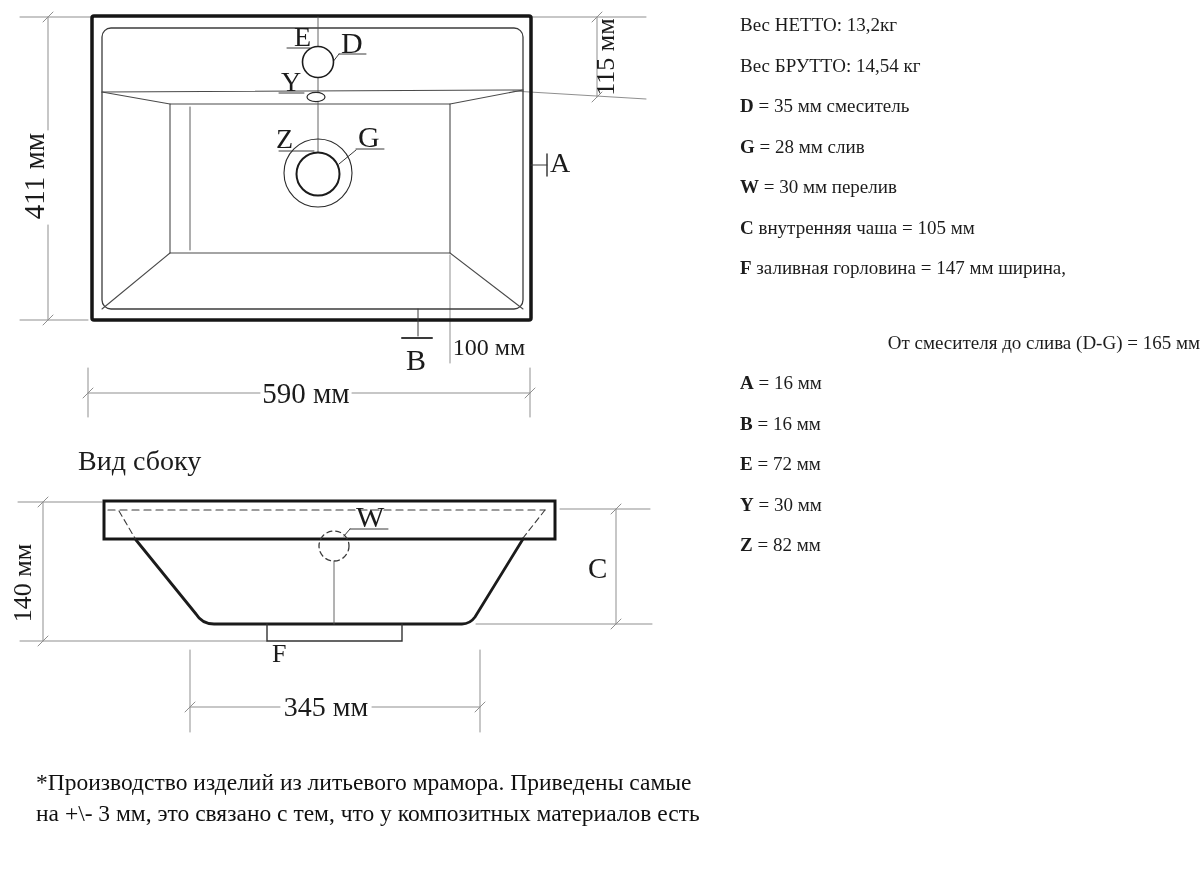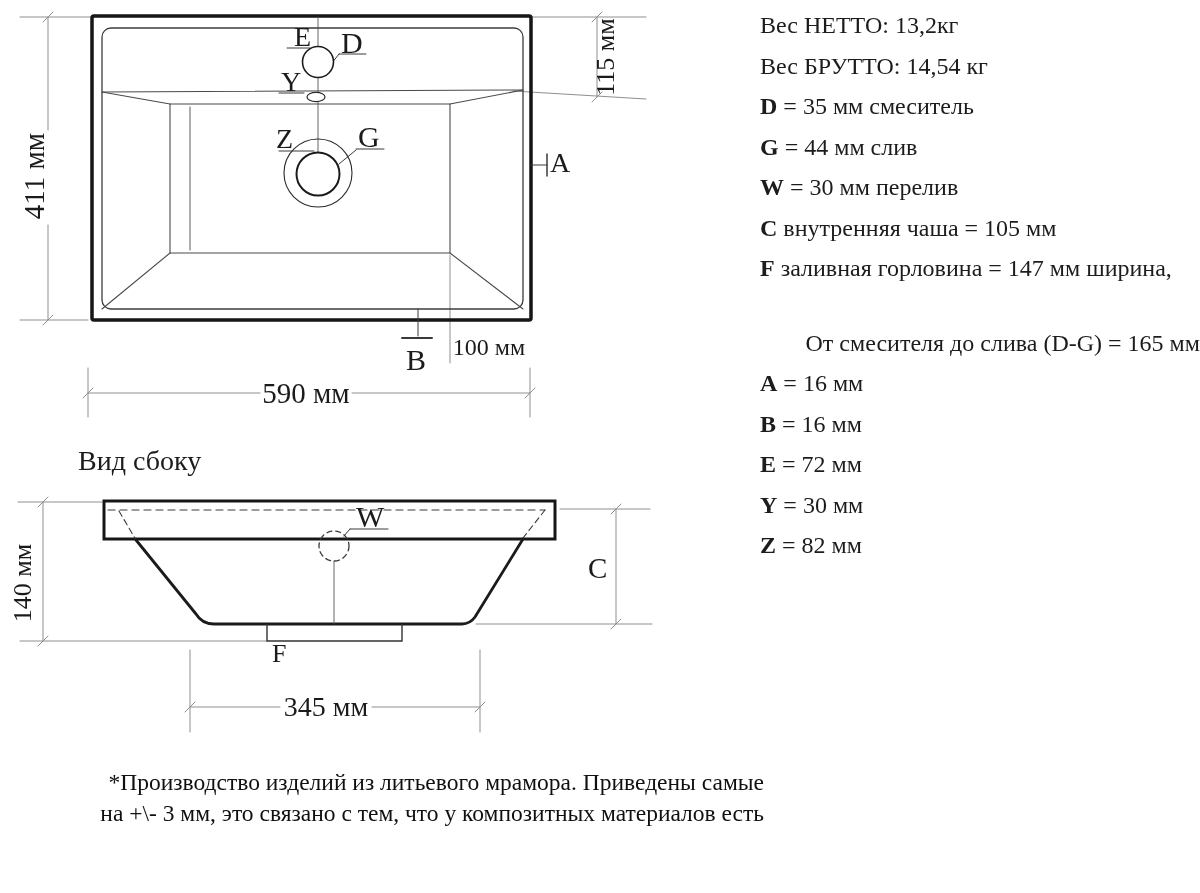--- a/index.html
+++ b/index.html
@@ -1,23 +1,23 @@
 <!DOCTYPE html>
 <html><head>
 <meta charset="utf-8">
 <style>
   html,body{margin:0;padding:0;background:#ffffff;}
   #sheet{position:relative;width:1200px;height:893px;background:#ffffff;overflow:hidden;
          font-family:"Liberation Serif", serif;color:#1b1b1b;}
   svg text{font-family:"Liberation Serif", serif;fill:#1b1b1b;}
   .spec-block{position:absolute;left:740px;top:5px;width:460px;}
-  .spec-line{height:40.5px;line-height:40.5px;font-size:24px;white-space:pre;color:#1c1c1c;margin-left:20px;}
+  .spec-line{height:40.5px;line-height:40.5px;font-size:19px;white-space:pre;color:#1c1c1c;}
   .spec-line .b{font-weight:bold;}
   .spec-line.gap{margin-top:34px;text-align:right;}
-  .note-block{position:absolute;left:24px;top:767px;width:740px;text-align:right;}
+  .note-block{position:absolute;left:36px;top:767px;width:740px;}
   .note-line{height:31px;line-height:31px;font-size:23.5px;white-space:pre;color:#101010;}
 </style>
 </head>
 <body>
 
 <div id="sheet">
 
   
   <svg width="700" height="750" viewBox="0 0 700 750" fill="none" stroke-linecap="round">
 
@@ -118,21 +118,21 @@
       <text transform="translate(31,583) rotate(-90)" font-size="26" text-anchor="middle">140 мм</text>
       <text x="326" y="716" font-size="28" text-anchor="middle">345 мм</text>
     </g>
   </svg>
 
   
   <div class="spec-block">
     <div class="spec-line"><span class="b"></span><span>Вес НЕТТО: 13,2кг</span></div>
     <div class="spec-line"><span class="b"></span><span>Вес БРУТТО: 14,54 кг</span></div>
     <div class="spec-line"><span class="b">D</span><span> = 35 мм смеситель</span></div>
-    <div class="spec-line"><span class="b">G</span><span> = 44 мм слив</span></div>
+    <div class="spec-line"><span class="b">G</span><span> = 28 мм слив</span></div>
     <div class="spec-line"><span class="b">W</span><span> = 30 мм перелив</span></div>
     <div class="spec-line"><span class="b">C</span><span> внутренняя чаша = 105 мм</span></div>
     <div class="spec-line"><span class="b">F</span><span> заливная горловина = 147 мм ширина,</span></div>
     <div class="spec-line gap"><span class="b"></span><span>От смесителя до слива (D-G) = 165 мм</span></div>
     <div class="spec-line"><span class="b">A</span><span> = 16 мм</span></div>
     <div class="spec-line"><span class="b">B</span><span> = 16 мм</span></div>
     <div class="spec-line"><span class="b">E</span><span> = 72 мм</span></div>
     <div class="spec-line"><span class="b">Y</span><span> = 30 мм</span></div>
     <div class="spec-line"><span class="b">Z</span><span> = 82 мм</span></div>
   </div>

